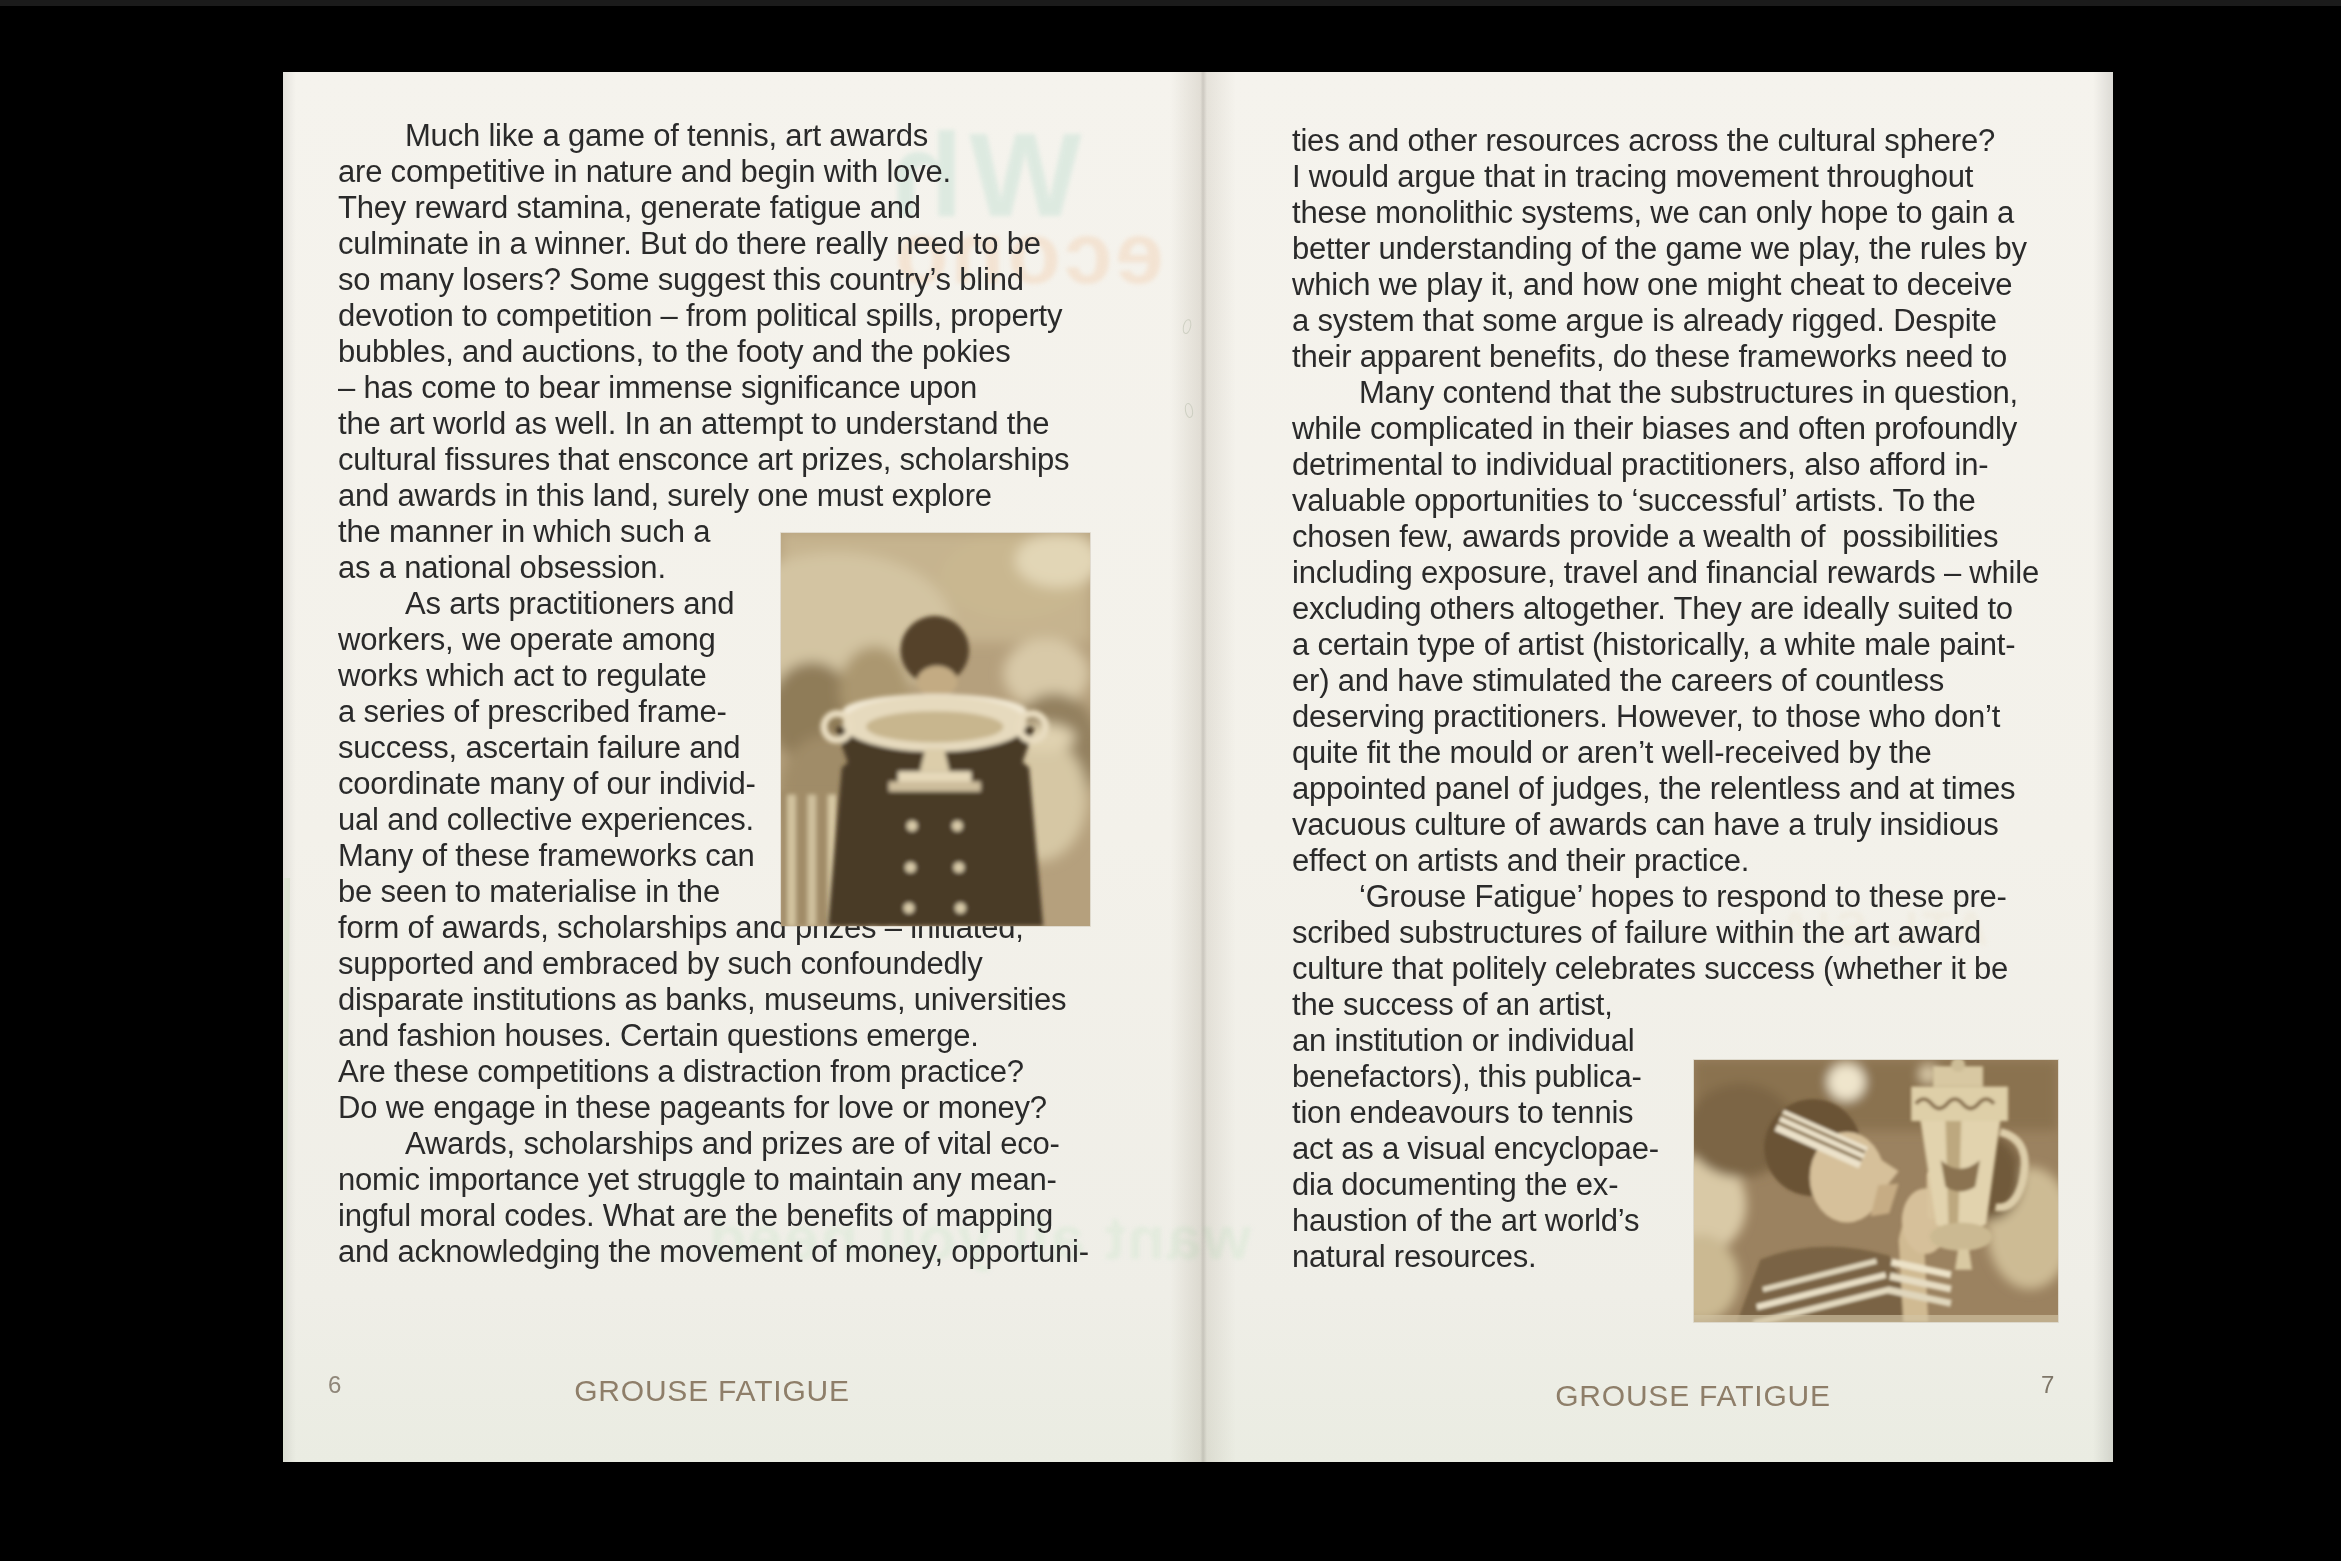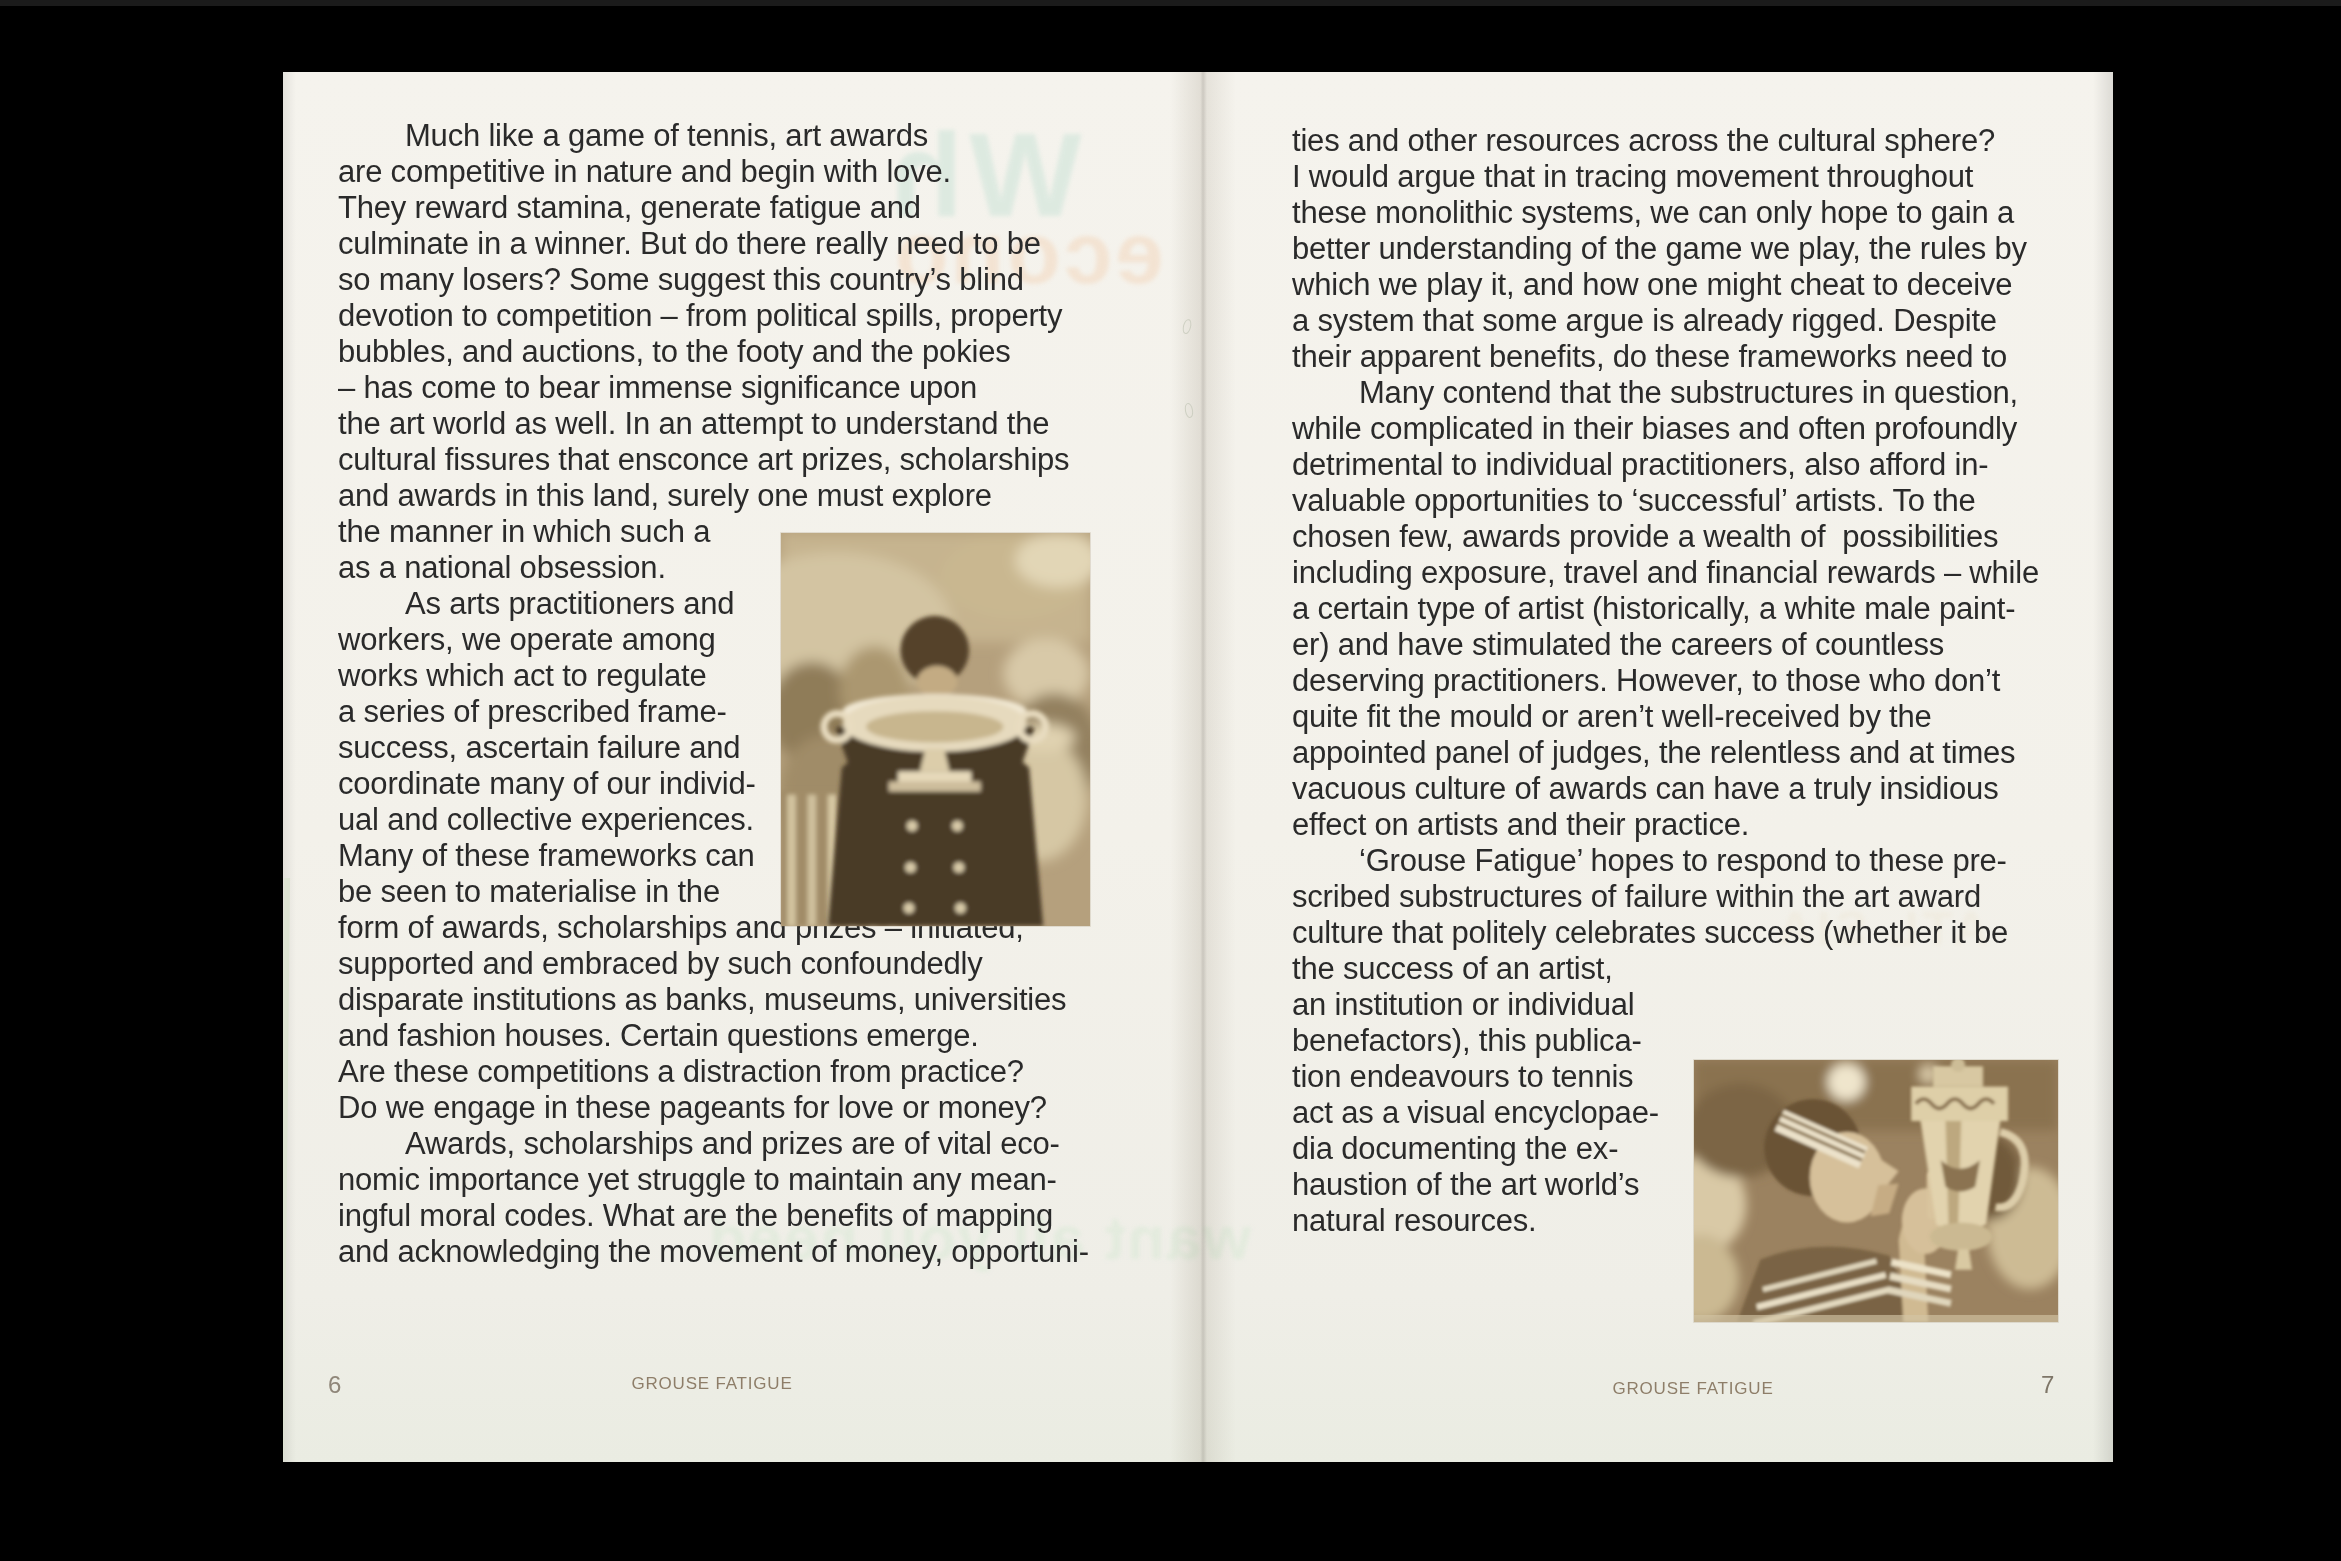--- a/index.html
+++ b/index.html
@@ -44,21 +44,21 @@
   .ghost{position:absolute;transform:scaleX(-1);filter:blur(2.3px);font-weight:700;white-space:pre;}
   .ghost.g1{left:601px;top:34px;font-size:119px;color:#d8e8de;opacity:.8;letter-spacing:6.2px;}
   .ghost.g2{left:609px;top:131px;font-size:87px;color:#f3ddc8;opacity:.7;letter-spacing:3.1px;}
   .ghost.g3{left:424px;top:1130px;font-size:62px;color:#e2ebdd;opacity:.9;letter-spacing:1.6px;}
   .ghost.g4{left:1490px;top:829px;font-size:48px;color:#eee8d9;opacity:.55;letter-spacing:4.7px;}
 
   
   .pagenum{position:absolute;font-size:24px;color:#8f8679;}
   .pagenum.left{left:45px;top:1299px;}
   .pagenum.right{left:1758px;top:1299px;color:#7e7668;}
-  .running-title{position:absolute;font-size:17px;color:#8e7e69;letter-spacing:0.8px;top:1302px;
+  .running-title{position:absolute;font-size:30px;color:#8e7e69;letter-spacing:0.8px;top:1302px;
                  transform:translateX(-50%);}
   .running-title.rt-left{left:429px;}
   .running-title.rt-right{left:1410px;top:1307px;}
 </style>
 </head>
 <body>
 
 <div class="stage">
   <div class="top-hairline"></div>
 
@@ -111,20 +111,21 @@
         <div class="line">better understanding of the game we play, the rules by</div>
         <div class="line">which we play it, and how one might cheat to deceive</div>
         <div class="line">a system that some argue is already rigged. Despite</div>
         <div class="line">their apparent benefits, do these frameworks need to</div>
         <div class="line indent">Many contend that the substructures in question,</div>
         <div class="line">while complicated in their biases and often profoundly</div>
         <div class="line">detrimental to individual practitioners, also afford in-</div>
         <div class="line">valuable opportunities to ‘successful’ artists. To the</div>
         <div class="line">chosen few, awards provide a wealth of  possibilities</div>
         <div class="line">including exposure, travel and financial rewards – while</div>
+        <div class="line">excluding others altogether. They are ideally suited to</div>
         <div class="line">a certain type of artist (historically, a white male paint-</div>
         <div class="line">er) and have stimulated the careers of countless</div>
         <div class="line">deserving practitioners. However, to those who don’t</div>
         <div class="line">quite fit the mould or aren’t well-received by the</div>
         <div class="line">appointed panel of judges, the relentless and at times</div>
         <div class="line">vacuous culture of awards can have a truly insidious</div>
         <div class="line">effect on artists and their practice.</div>
         <div class="line indent">‘Grouse Fatigue’ hopes to respond to these pre-</div>
         <div class="line">scribed substructures of failure within the art award</div>
         <div class="line">culture that politely celebrates success (whether it be</div>

